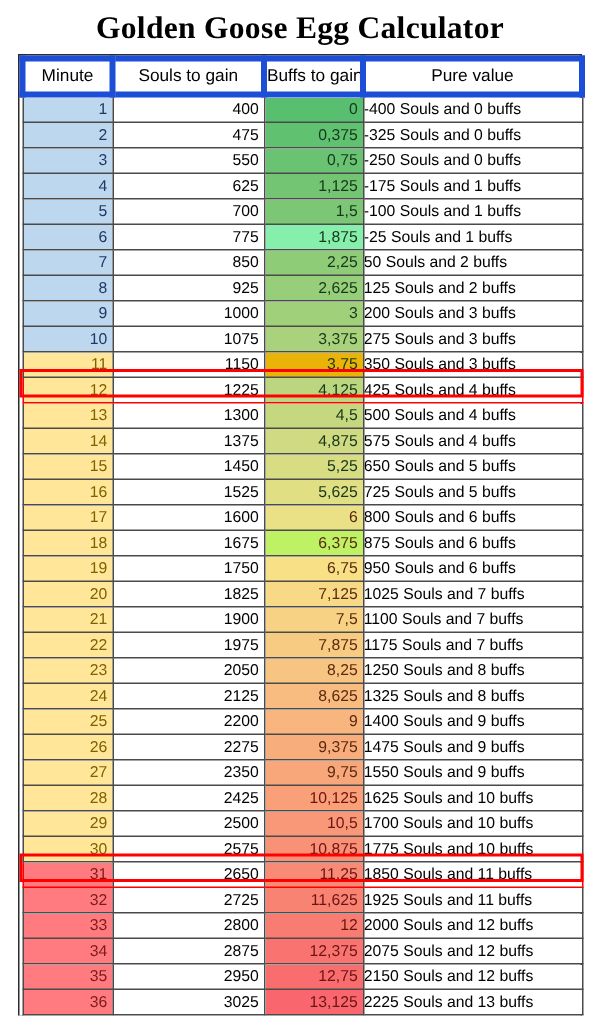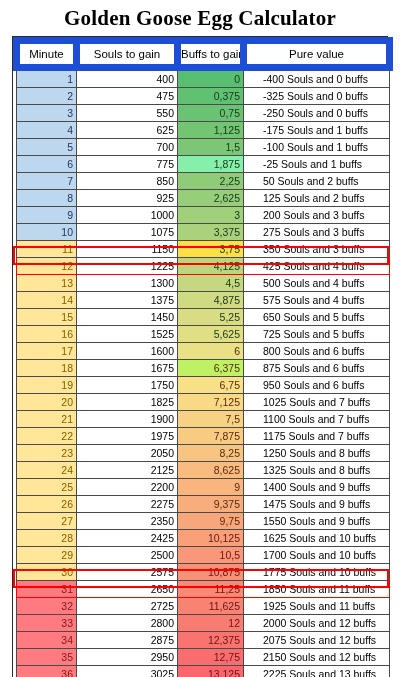--- a/index.html
+++ b/index.html
@@ -28,25 +28,25 @@
     box-sizing:border-box;overflow:hidden;white-space:nowrap;
   }
   col.c-min{width:60px}
   col.c-souls{width:101px}
   col.c-buffs{width:66px}
   col.c-pure{width:146px}
 
   thead th{
     background:#ffffff;color:#000;font-weight:normal;
     font-size:11.5px;height:21px;line-height:20px;
-    border:7px solid #1d4ed8;
+    border:4px solid #1d4ed8;
   }
 
   td.num{text-align:right;padding-right:3px;}
-  td.txt{text-align:left;padding-left:19px;background:#fff;color:#000;}
+  td.txt{text-align:left;padding-left:0;background:#fff;color:#000;}
   td.souls{background:#ffffff;color:#000;}
 
   td.min-blue{color:#1f3864;}
   td.min-yellow{color:#806000;}
   td.min-red{color:#7b1b1b;}
 
   td.buff{color:#17371b;}
   td.buff.warm{color:#5a2a10;}
   td.buff.hot{color:#6b1414;}
 
@@ -138,21 +138,21 @@
           </tr>
           <tr>
             <td class="num min-blue" style="background: rgb(189, 215, 238);">10</td>
             <td class="num souls">1075</td>
             <td class="num buff" style="background: rgb(170, 210, 124);">3,375</td>
             <td class="txt">275 Souls and 3 buffs</td>
           </tr>
           <tr>
             <td class="num min-yellow" style="background: rgb(255, 230, 153);">11</td>
             <td class="num souls">1150</td>
-            <td class="num buff" style="background: #fde047; margin-left: 48px;">3,75</td>
+            <td class="num buff" style="background: #eab308; margin-left: 48px;">3,75</td>
             <td class="txt">350 Souls and 3 buffs</td>
           </tr>
           <tr class="hl">
             <td class="num min-yellow" style="background: rgb(255, 230, 153);">12</td>
             <td class="num souls">1225</td>
             <td class="num buff" style="background: rgb(188, 214, 127);">4,125</td>
             <td class="txt">425 Souls and 4 buffs</td>
           </tr>
           <tr>
             <td class="num min-yellow" style="background: rgb(255, 230, 153);">13</td>

